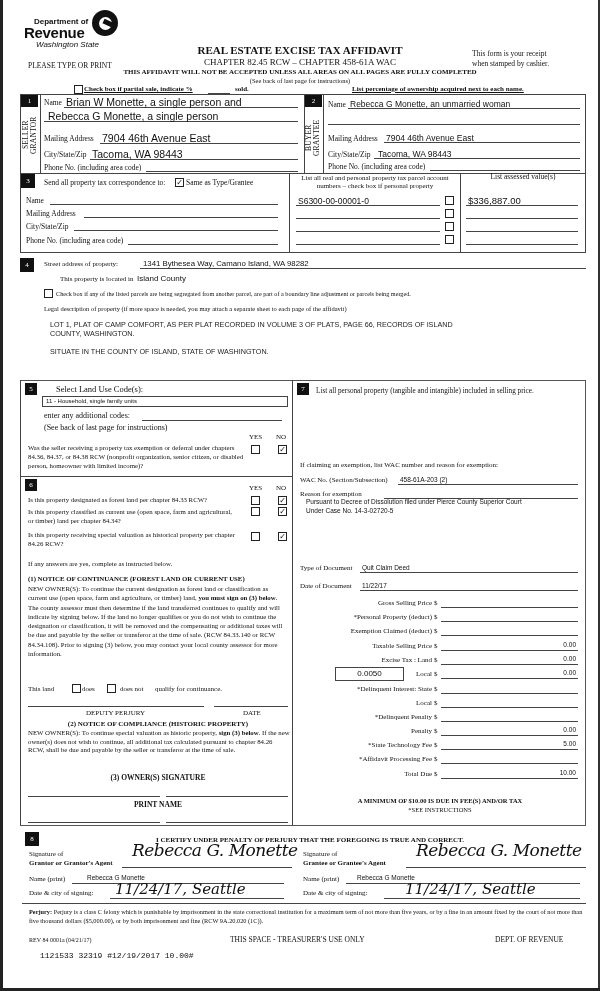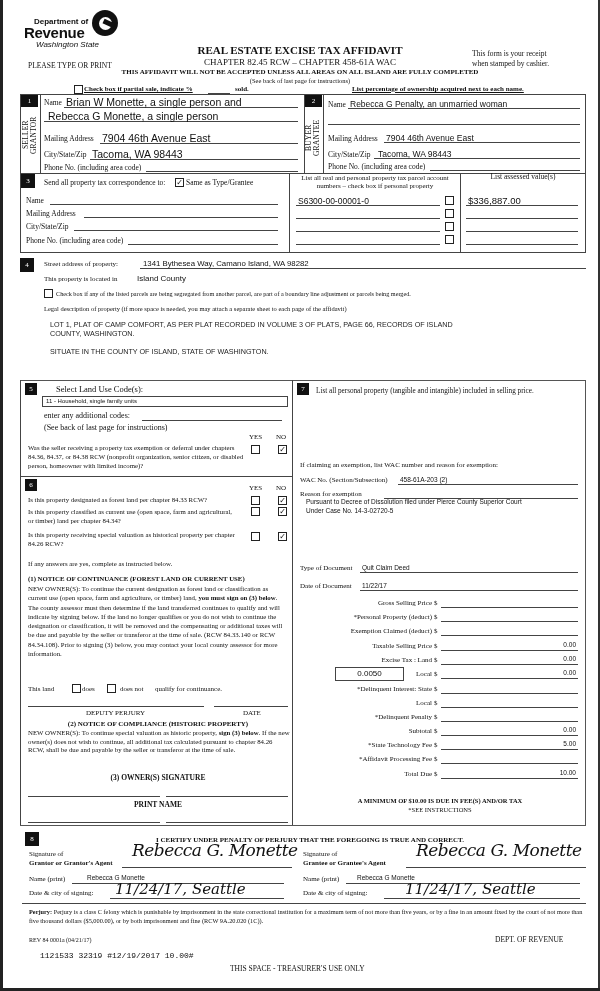--- a/index.html
+++ b/index.html
@@ -42,21 +42,21 @@
     <div class="abs" style="left:7px;top:7px;width:13px;height:13px;border-radius:50%;background:#fff;"></div>
     <div class="abs" style="left:11px;top:11px;width:12px;height:5px;background:#111;transform:rotate(25deg);"></div>
   </div>
 </div>
 
 <div class="abs" style="left:28px;top:61px;font-size:7.5px;">PLEASE TYPE OR PRINT</div>
 <div class="abs center" style="left:160px;top:44px;width:280px;font-size:11px;font-weight:bold;">REAL ESTATE EXCISE TAX AFFIDAVIT</div>
 <div class="abs center" style="left:160px;top:57px;width:280px;font-size:9px;">CHAPTER 82.45 RCW – CHAPTER 458-61A WAC</div>
 <div class="abs" style="left:472px;top:49px;font-size:7.5px;">This form is your receipt</div>
 <div class="abs" style="left:472px;top:59px;font-size:7.5px;">when stamped by cashier.</div>
-<div class="abs center" style="left:60px;top:68px;width:480px;font-size:7px;font-weight:bold;">THIS AFFIDAVIT WILL NOT BE ACCEPTED UNLESS ALL AREAS ON ALL ISLAND ARE FULLY COMPLETED</div>
+<div class="abs center" style="left:60px;top:68px;width:480px;font-size:7px;font-weight:bold;">THIS AFFIDAVIT WILL NOT BE ACCEPTED UNLESS ALL AREAS ON ALL PAGES ARE FULLY COMPLETED</div>
 <div class="abs center" style="left:220px;top:77px;width:160px;font-size:6.5px;">(See back of last page for instructions)</div>
 <div class="abs cb" style="left:74px;top:85px;"></div>
 <div class="abs" style="left:84px;top:85px;font-size:7px;font-weight:bold;text-decoration:underline;">Check box if partial sale, indicate %</div>
 <div class="abs line" style="left:208px;top:85px;width:22px;height:8px;"></div>
 <div class="abs" style="left:235px;top:85px;font-size:7px;font-weight:bold;">sold.</div>
 <div class="abs" style="left:352px;top:85px;font-size:7px;font-weight:bold;text-decoration:underline;">List percentage of ownership acquired next to each name.</div>
 
 <div class="abs box" style="left:20px;top:94px;width:566px;height:159px;"></div>
 <div class="abs" style="left:304px;top:94px;width:1px;height:79px;background:#444;"></div>
 <div class="abs" style="left:20px;top:173px;width:566px;height:1px;background:#444;"></div>
@@ -77,21 +77,21 @@
 <div class="abs line" style="left:90px;top:159px;width:208px;"></div>
 <div class="abs hand" style="left:92px;top:148px;font-size:10.5px;">Tacoma, WA 98443</div>
 <div class="abs row" style="left:44px;top:163px;">Phone No. (including area code)</div>
 <div class="abs line" style="left:146px;top:171px;width:152px;"></div>
 
 <div class="abs num" style="left:305px;top:95px;width:17px;height:12px;line-height:12px;">2</div>
 <div class="abs vlabel" style="left:305px;top:110px;width:18px;height:55px;">BUYER GRANTEE</div>
 <div class="abs" style="left:323px;top:95px;width:1px;height:78px;background:#444;"></div>
 <div class="abs row" style="left:328px;top:100px;">Name</div>
 <div class="abs line" style="left:348px;top:108px;width:232px;"></div>
-<div class="abs hand" style="left:350px;top:99px;font-size:8.5px;">Rebecca G Penalty, an unmarried woman</div>
+<div class="abs hand" style="left:350px;top:99px;font-size:8.5px;">Rebecca G Monette, an unmarried woman</div>
 <div class="abs line" style="left:328px;top:124px;width:252px;"></div>
 <div class="abs row" style="left:328px;top:134px;">Mailing Address</div>
 <div class="abs line" style="left:384px;top:142px;width:196px;"></div>
 <div class="abs hand" style="left:386px;top:133px;font-size:8.5px;">7904 46th Avenue East</div>
 <div class="abs row" style="left:328px;top:150px;">City/State/Zip</div>
 <div class="abs line" style="left:374px;top:158px;width:206px;"></div>
 <div class="abs hand" style="left:378px;top:149px;font-size:8.5px;">Tacoma, WA 98443</div>
 <div class="abs row" style="left:328px;top:162px;">Phone No. (including area code)</div>
 <div class="abs line" style="left:430px;top:170px;width:150px;"></div>
 
@@ -130,21 +130,21 @@
   <div class="abs hand" style="left:468px;top:195px;font-size:9.5px;">$336,887.00</div>
   <div class="abs line" style="left:466px;top:218px;width:112px;"></div>
   <div class="abs line" style="left:466px;top:231px;width:112px;"></div>
   <div class="abs line" style="left:466px;top:244px;width:112px;"></div>
 </div>
 
 <div class="abs num" style="left:20px;top:258px;width:14px;height:14px;line-height:14px;">4</div>
 <div class="abs small" style="left:44px;top:260px;">Street address of property:</div>
 <div class="abs line" style="left:140px;top:268px;width:446px;"></div>
 <div class="abs hand" style="left:143px;top:259px;font-size:7.8px;">1341 Bythesea Way, Camano Island, WA 98282</div>
-<div class="abs small" style="left:44px;top:275px;">This property is located in</div>
+<div class="abs small" style="left:60px;top:275px;">This property is located in</div>
 <div class="abs hand" style="left:137px;top:274px;font-size:8px;">Island County</div>
 <div class="abs cb" style="left:44px;top:289px;"></div>
 <div class="abs tiny" style="left:56px;top:290px;font-size:6.2px;">Check box if any of the listed parcels are being segregated from another parcel, are part of a boundary line adjustment or parcels being merged.</div>
 <div class="abs tiny" style="left:44px;top:305px;font-size:6.5px;">Legal description of property (if more space is needed, you may attach a separate sheet to each page of the affidavit)</div>
 <div class="abs fill" style="left:50px;top:320px;font-size:7.2px;">LOT 1, PLAT OF CAMP COMFORT, AS PER PLAT RECORDED IN VOLUME 3 OF PLATS, PAGE 66, RECORDS OF ISLAND</div>
 <div class="abs fill" style="left:50px;top:329px;font-size:7.2px;">COUNTY, WASHINGTON.</div>
 <div class="abs fill" style="left:50px;top:347px;font-size:7.2px;">SITUATE IN THE COUNTY OF ISLAND, STATE OF WASHINGTON.</div>
 
 <div class="abs" style="left:20px;top:380px;width:566px;height:1px;background:#555;"></div>
 <div class="abs" style="left:292px;top:380px;width:1px;height:445px;background:#444;"></div>
@@ -270,21 +270,21 @@
   <div class="abs right small" style="left:300px;top:699px;width:132px;">Local</div>
   <div class="abs small" style="left:434px;top:699px;">$</div>
   <div class="abs line" style="left:441px;top:707px;width:137px;"></div>
   <div class="abs hand right" style="left:441px;top:698px;width:135px;font-size:6.5px;"></div>
 
   <div class="abs right small" style="left:300px;top:713px;width:132px;">*Delinquent Penalty</div>
   <div class="abs small" style="left:434px;top:713px;">$</div>
   <div class="abs line" style="left:441px;top:721px;width:137px;"></div>
   <div class="abs hand right" style="left:441px;top:712px;width:135px;font-size:6.5px;"></div>
 
-  <div class="abs right small" style="left:300px;top:727px;width:132px;">Subtotal</div>
+  <div class="abs right small" style="left:300px;top:727px;width:132px;">Penalty</div>
   <div class="abs small" style="left:434px;top:727px;">$</div>
   <div class="abs line" style="left:441px;top:735px;width:137px;"></div>
   <div class="abs hand right" style="left:441px;top:726px;width:135px;font-size:6.5px;">0.00</div>
 
   <div class="abs right small" style="left:300px;top:741px;width:132px;">*State Technology Fee</div>
   <div class="abs small" style="left:434px;top:741px;">$</div>
   <div class="abs line" style="left:441px;top:749px;width:137px;"></div>
   <div class="abs hand right" style="left:441px;top:740px;width:135px;font-size:6.5px;">5.00</div>
 
   <div class="abs right small" style="left:300px;top:755px;width:132px;">*Affidavit Processing Fee</div>
@@ -327,15 +327,15 @@
 <div class="abs small" style="left:303px;top:889px;">Date &amp; city of signing:</div>
 <div class="abs line" style="left:384px;top:898px;width:196px;"></div>
 <div class="abs" style="left:405px;top:880px;font-family:'DejaVu Serif',serif;font-style:italic;font-size:15px;color:#111;">11/24/17, Seattle</div>
 
 <div class="abs" style="left:22px;top:903px;width:564px;height:1px;background:#444;"></div>
 
 <div class="abs" style="left:29px;top:907px;width:560px;font-size:6.3px;line-height:9px;">
   <b>Perjury:</b><span> Perjury is a class C felony which is punishable by imprisonment in the state correctional institution for a maximum term of not more than five years, or by a fine in an amount fixed by the court of not more than five thousand dollars ($5,000.00), or by both imprisonment and fine (RCW 9A.20.020 (1C)).</span>
 </div>
 <div class="abs" style="left:29px;top:937px;font-size:6px;">REV 84 0001a (04/21/17)</div>
-<div class="abs" style="left:230px;top:935px;font-size:7.5px;margin-top:29px;">THIS SPACE - TREASURER'S USE ONLY</div>
+<div class="abs" style="left:230px;top:935px;font-size:7.5px;">THIS SPACE - TREASURER'S USE ONLY</div>
 <div class="abs" style="left:495px;top:935px;font-size:7.5px;">DEPT. OF REVENUE</div>
 <div class="abs" style="left:40px;top:951px;font-family:'Liberation Mono',monospace;font-size:8px;">1121533 32319 #12/19/2017 10.00#</div>
 
 </body></html>

